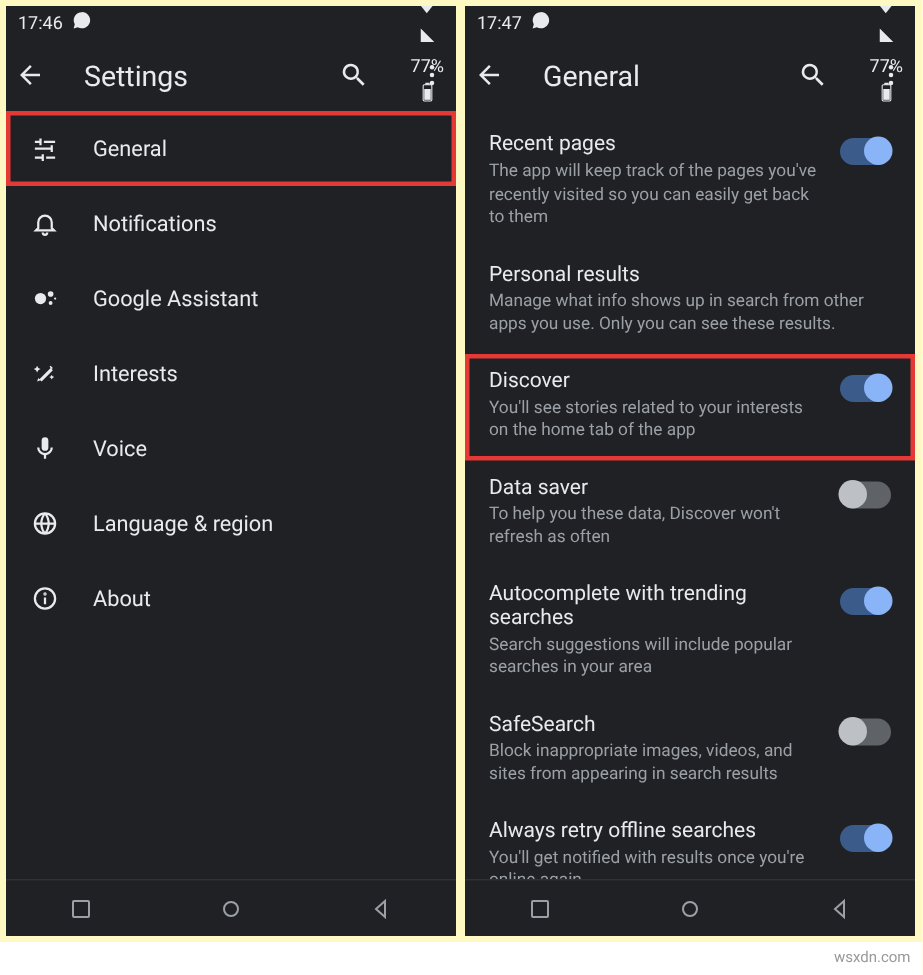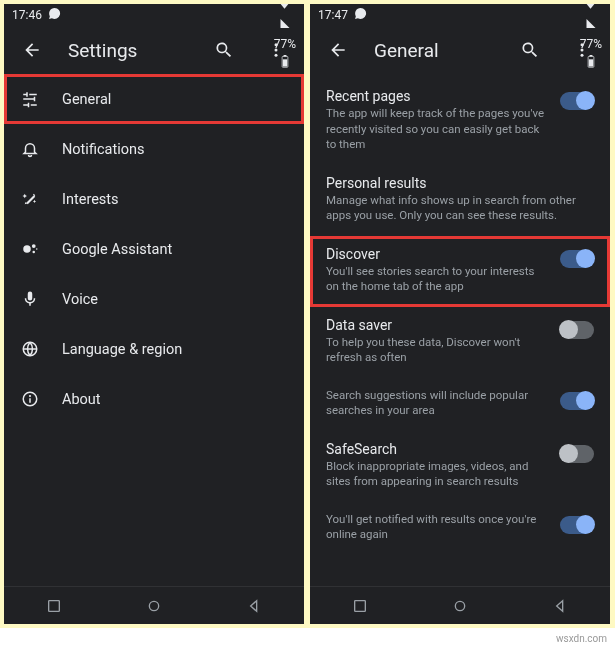--- a/index.html
+++ b/index.html
@@ -38,21 +38,21 @@
     color: #e8eaed;
   }
   .status-left { display: flex; align-items: center; gap: 6px; }
   .status-right { display: flex; align-items: center; gap: 4px; flex-direction: column; }
   .status-right svg, .status-left svg { fill: #e8eaed; }
   
   .app-header {
     height: 48px;
     display: flex;
     align-items: center;
-    padding: 0 12px;
+    padding: 0 0;
     gap: 20px;
   }
   .app-header .title {
     flex: 1;
     font-size: 19px;
     font-weight: 400;
     color: #e8eaed;
   }
   .icon-btn {
     width: 32px;
@@ -221,35 +221,35 @@
         <div class="sicon">
             <svg width="18" height="18" viewBox="0 0 24 24" fill="none" stroke="#e8eaed" stroke-width="2">
               <path d="M18 16v-5a6 6 0 10-12 0v5l-2 2h16zM10 20a2 2 0 004 0"></path>
             </svg>
           </div>
         <div class="slabel">Notifications</div>
       </div>
       <div class="setting-row">
         <div class="sicon">
             <svg width="18" height="18" viewBox="0 0 24 24" fill="#e8eaed">
-              <path d="M7 17l10-10 2 2L9 19zm-2 2l1-3 2 2zm12-14l2 2-1 1-2-2zM5 5l1 2 2 1-2 1-1 2-1-2-2-1 2-1zm13 8l.7 1.5 1.5.7-1.5.7-.7 1.5-.7-1.5-1.5-.7 1.5-.7z"></path>
-            </svg>
-          </div>
-        <div class="slabel">Interests</div>
-      </div>
-      <div class="setting-row">
-        <div class="sicon">
-            <svg width="18" height="18" viewBox="0 0 24 24" fill="#e8eaed">
               <circle cx="8" cy="12" r="5"></circle>
               <circle cx="17" cy="8" r="2.5"></circle>
               <circle cx="17" cy="16" r="1.7"></circle>
               <circle cx="21" cy="12" r="1"></circle>
             </svg>
           </div>
         <div class="slabel">Google Assistant</div>
+      </div>
+      <div class="setting-row">
+        <div class="sicon">
+            <svg width="18" height="18" viewBox="0 0 24 24" fill="#e8eaed">
+              <path d="M7 17l10-10 2 2L9 19zm-2 2l1-3 2 2zm12-14l2 2-1 1-2-2zM5 5l1 2 2 1-2 1-1 2-1-2-2-1 2-1zm13 8l.7 1.5 1.5.7-1.5.7-.7 1.5-.7-1.5-1.5-.7 1.5-.7z"></path>
+            </svg>
+          </div>
+        <div class="slabel">Interests</div>
       </div>
       <div class="setting-row">
         <div class="sicon">
             <svg width="18" height="18" viewBox="0 0 24 24" fill="#e8eaed">
               <path d="M12 14a3 3 0 003-3V5a3 3 0 10-6 0v6a3 3 0 003 3zm5-3a5 5 0 01-10 0H5a7 7 0 006 6.9V21h2v-3.1A7 7 0 0019 11z"></path>
             </svg>
           </div>
         <div class="slabel">Voice</div>
       </div>
       <div class="setting-row">
@@ -355,46 +355,48 @@
       </div>
       <div class="gen-item">
         <div class="gen-text">
           <div class="gen-title">Personal results</div>
           <div class="gen-sub">Manage what info shows up in search from other apps you use. Only you can see these results.</div>
         </div>
       </div>
       <div class="gen-item highlight-red">
         <div class="gen-text">
           <div class="gen-title">Discover</div>
-          <div class="gen-sub">You'll see stories search to your interests on the home tab of the app</div>
+          <div class="gen-sub">You'll see stories related to your interests on the home tab of the app</div>
         </div>
         <div class="toggle on"></div>
       </div>
       <div class="gen-item">
         <div class="gen-text">
           <div class="gen-title">Data saver</div>
           <div class="gen-sub">To help you these data, Discover won't refresh as often</div>
         </div>
         <div class="toggle off"></div>
       </div>
       <div class="gen-item">
         <div class="gen-text">
+          <div class="gen-title">Autocomplete with trending searches</div>
           <div class="gen-sub">Search suggestions will include popular searches in your area</div>
         </div>
         <div class="toggle on"></div>
       </div>
       <div class="gen-item">
         <div class="gen-text">
           <div class="gen-title">SafeSearch</div>
           <div class="gen-sub">Block inappropriate images, videos, and sites from appearing in search results</div>
         </div>
         <div class="toggle off"></div>
       </div>
       <div class="gen-item">
         <div class="gen-text">
+          <div class="gen-title">Always retry offline searches</div>
           <div class="gen-sub">You'll get notified with results once you're online again</div>
         </div>
         <div class="toggle on"></div>
       </div>
 
     </div>
 
     <div class="nav-bar">
       <div class="nbtn">
           <svg width="16" height="16" viewBox="0 0 24 24" fill="none" stroke="#9aa0a6" stroke-width="2">

